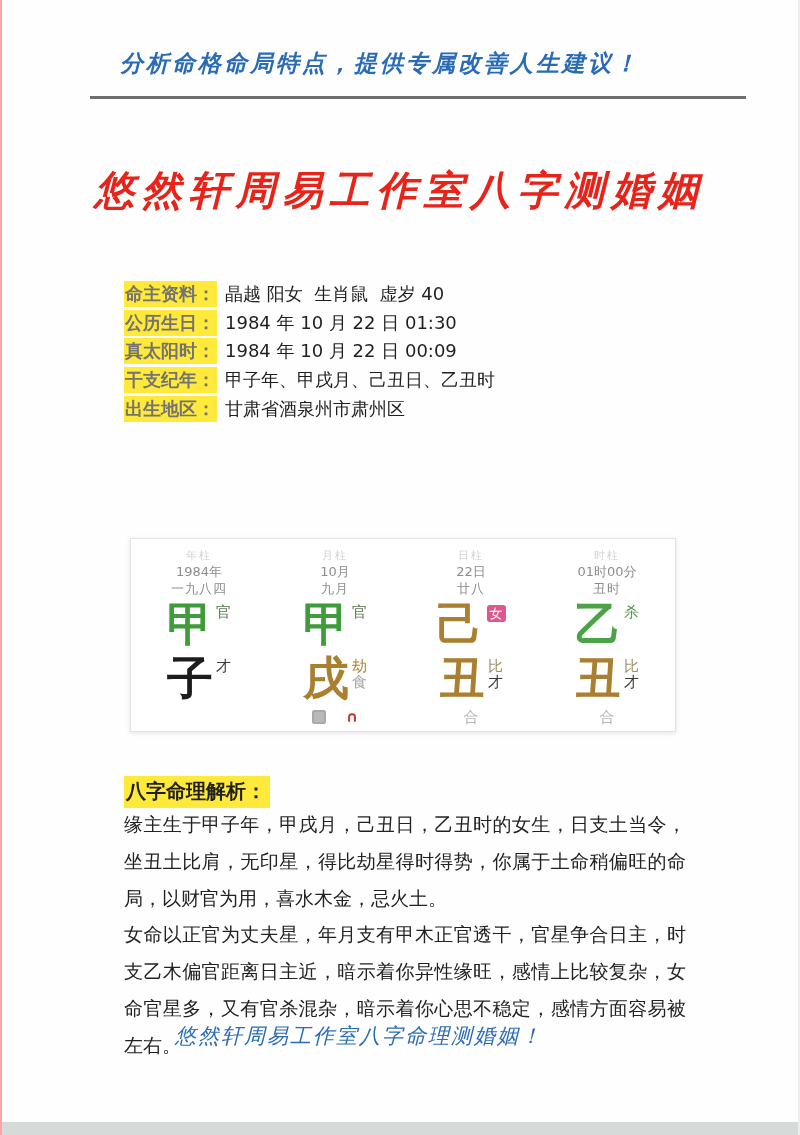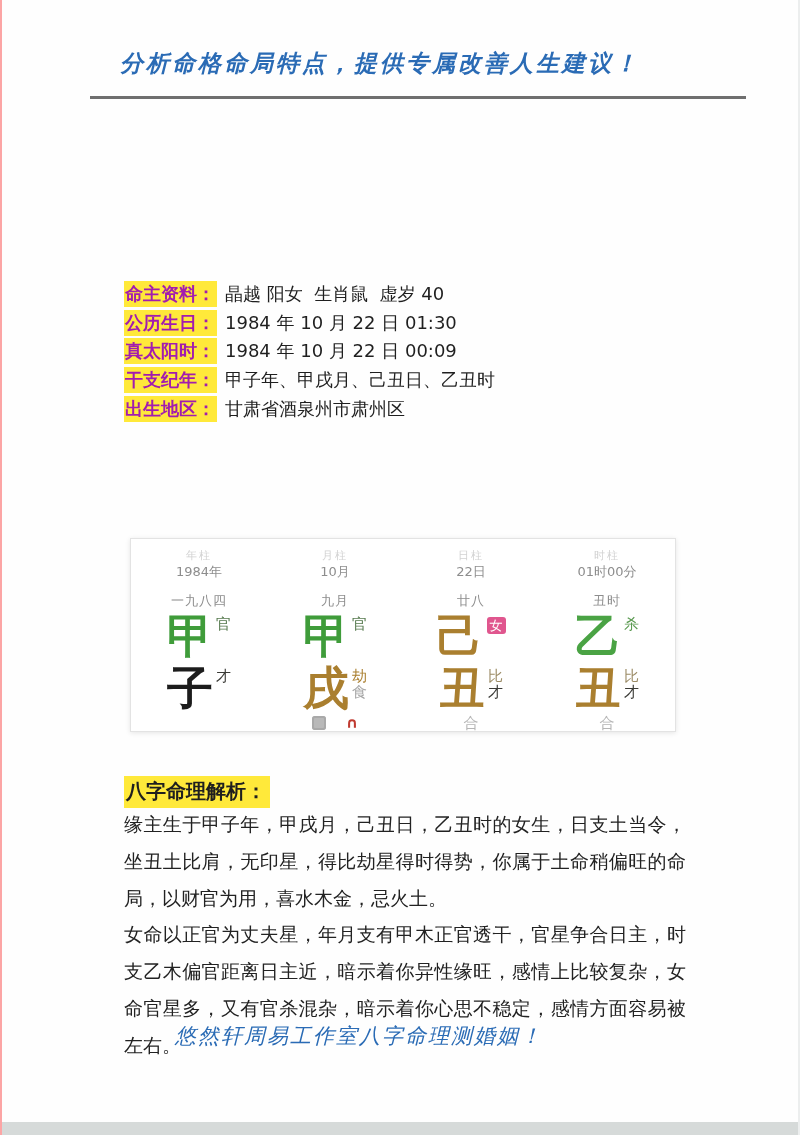--- a/index.html
+++ b/index.html
@@ -28,34 +28,34 @@
   .main-title {
     position:absolute; left:0; top:163px; width:100%; text-align:center;
     color:#e8231a; font-size:40px; font-weight:bold; font-style:italic;
     letter-spacing:7px; white-space:nowrap;
   }
   
   .info-block { position:absolute; left:122px; top:281px; width:580px; }
   .info-row { display:flex; align-items:flex-start; height:28.7px; font-size:18px; color:#1f1f1f; }
   .info-label {
     background:#ffe93a; font-weight:bold; white-space:pre; padding:1px 2px 1px 1px;
-    color:#a21caf; line-height:24px;
+    color:#737373; line-height:24px;
   }
   .info-value { margin-left:8px; white-space:pre; line-height:26px; }
   
   .chart-card {
     position:absolute; left:128px; top:538px; width:546px; height:194px;
     background:#ffffff; border:1px solid #e3e3e3;
     box-shadow:0 1px 5px rgba(0,0,0,0.10);
     display:flex; padding-top:10px;
   }
   .pillar { flex:1 1 0; display:flex; flex-direction:column; align-items:center; }
   .pillar-col-label { font-size:11px; color:#d2d2d2; letter-spacing:2px; height:14px; line-height:14px; }
   .pillar-date1 { font-size:13px; color:#8d8d8d; height:17px; line-height:17px; }
-  .pillar-date2 { font-size:13px; color:#8d8d8d; height:17px; line-height:17px; letter-spacing:1px;margin-top:12px; }
+  .pillar-date2 { font-size:13px; color:#8d8d8d; height:17px; line-height:17px; letter-spacing:1px; }
   .char-row { display:flex; align-items:flex-start; margin-top:2px; height:52px; }
   .big-char { font-size:46px; line-height:50px; font-weight:bold; }
   .tag-stack { display:flex; flex-direction:column; margin-left:3px; margin-top:5px; }
   .tag { font-size:15px; line-height:16px; }
   .sex-badge {
     margin-left:4px; margin-top:6px; font-size:13px; line-height:13px;
     padding:2px 3px; border-radius:3px;
   }
   .marks-row { display:flex; align-items:center; gap:20px; height:20px; margin-top:2px; }
   .gray-badge {
@@ -81,20 +81,21 @@
   }
 </style>
 </head>
 <body>
 
 <div class="page">
 
   <div class="slogan">分析命格命局特点，提供专属改善人生建议！</div>
   <div class="divider"></div>
 
+  <div class="main-title">悠然轩周易工作室八字测婚姻</div>
 
   <div class="info-block">
     <div class="info-row">
       <span class="info-label">命主资料：</span>
       <span class="info-value">晶越 阳女  生肖鼠  虚岁 40</span>
     </div>
     <div class="info-row">
       <span class="info-label">公历生日：</span>
       <span class="info-value">1984 年 10 月 22 日 01:30</span>
     </div>

